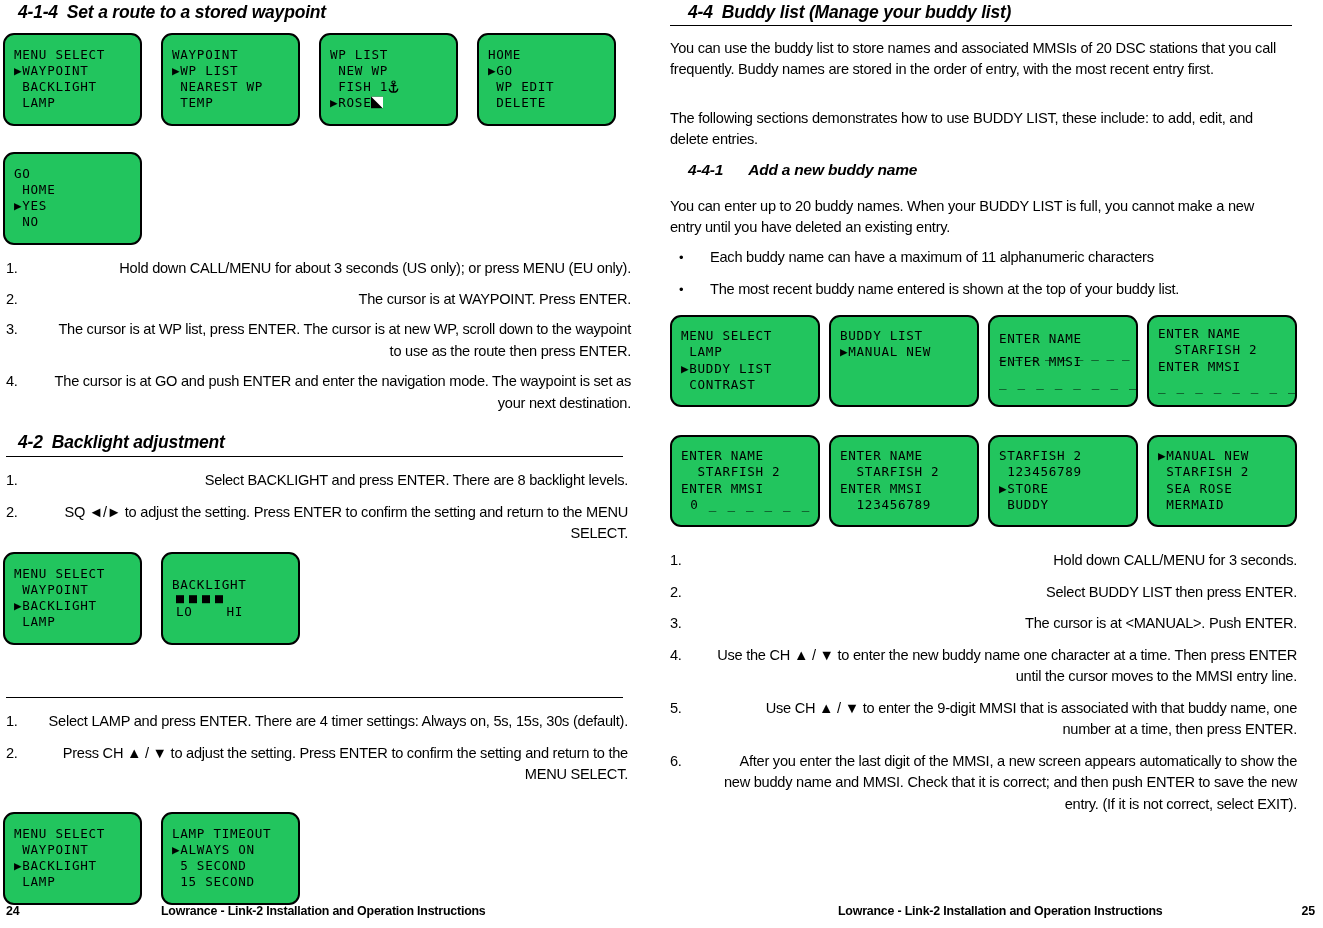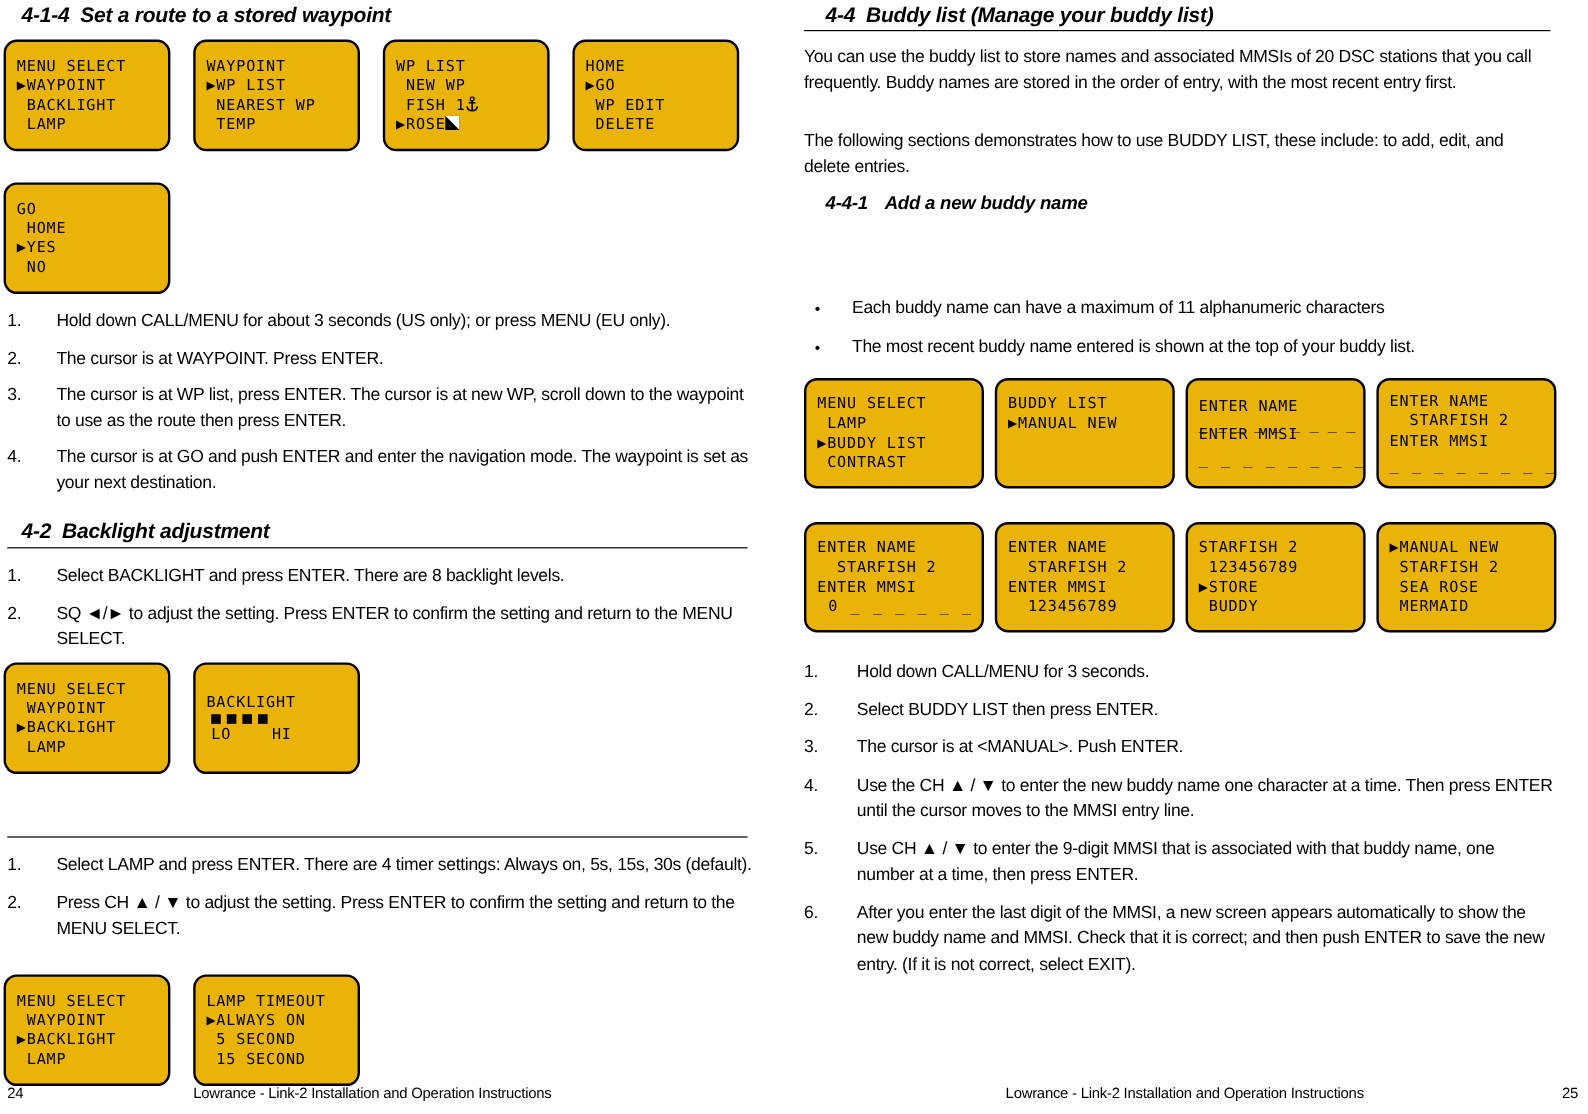--- a/index.html
+++ b/index.html
@@ -50,36 +50,36 @@
     letter-spacing: -0.25px;
     text-align: left;
   }
   .step {
     display: flex;
     font-size: 14.6px;
     line-height: 21.5px;
     letter-spacing: -0.25px;
   }
   .step .n { width: 41px; flex: 0 0 41px; }
-  .step .t { flex: 1 1 auto; }
+  .step .t { flex: 1 1 auto; text-align: right; }
   .bullet {
     display: flex;
     font-size: 14.6px;
     line-height: 21px;
     letter-spacing: -0.25px;
   }
   .bullet .b { width: 40px; flex: 0 0 40px; text-align: left; padding-left: 9px; font-size: 13px;}
   .bullet .t { flex: 1 1 auto; }
 
   
   .lcd-row { display: flex; }
   .lcd {
     border: 2.1px solid #000;
     border-radius: 11px;
-    background: #eab308;
+    background: #22c55e;
     position: relative;
     font-family: "DejaVu Sans Mono", monospace;
     font-size: 12.6px;
     line-height: 16.3px;
     letter-spacing: 0.7px;
     overflow: hidden;
   }
   .lcd-inner {
     position: absolute;
     left: 9px;
@@ -99,21 +99,21 @@
   .home-ic { display:inline-block; width:12px; height:12px; vertical-align:-1px; }
 
   
   .footer {
     position: absolute;
     bottom: 8px;
     width: 100%;
     font-size: 12.4px;
     letter-spacing: -0.2px;
   }
-  .footer .inner { position: relative; height: 16px; }
+  .footer .inner { position: relative; height: 16px; font-weight: bold; }
   .f-num { position: absolute; }
   .f-txt { position: absolute; }
 </style>
 </head>
 <body>
 
 <div class="page">
 
   <div class="col col-left">
 
@@ -288,24 +288,25 @@
       </div>
     </div>
     <div class="rule" style="position:absolute; left:10px; top:25px; width:622px;"></div>
 
     <div class="para" style="position:absolute; left:10px; top:38px; width:609px;">You can use the buddy list to store names and associated MMSIs of 20 DSC stations that you call frequently. Buddy names are stored in the order of entry, with the most recent entry first.</div>
 
     <div class="para" style="position:absolute; left:10px; top:108px; width:620px;">The following sections demonstrates how to use BUDDY LIST, these include: to add, edit, and delete entries.</div>
 
     <div style="position:absolute; left:28px; top:161px;">
       <div class="h3">
-        <span class="num" style="margin-right:14px;">4-4-1</span><span>Add a new buddy name</span>
-      </div>
-    </div>
-
+        <span class="num" style="margin-right:25px;">4-4-1</span><span>Add a new buddy name</span>
+      </div>
+    </div>
+
+    <div class="para" style="position:absolute; left:10px; top:196px; width:618px;">You can enter up to 20 buddy names. When your BUDDY LIST is full, you cannot make a new entry until you have deleted an existing entry.</div>
 
     <div style="position:absolute; left:10px; top:247px; width:615px;">
       <div class="bullet" style="margin-bottom:11px;">
         <span class="b">•</span>
         <span class="t">Each buddy name can have a maximum of 11 alphanumeric characters</span>
       </div>
       <div class="bullet">
         <span class="b">•</span>
         <span class="t">The most recent buddy name entered is shown at the top of your buddy list.</span>
       </div>

